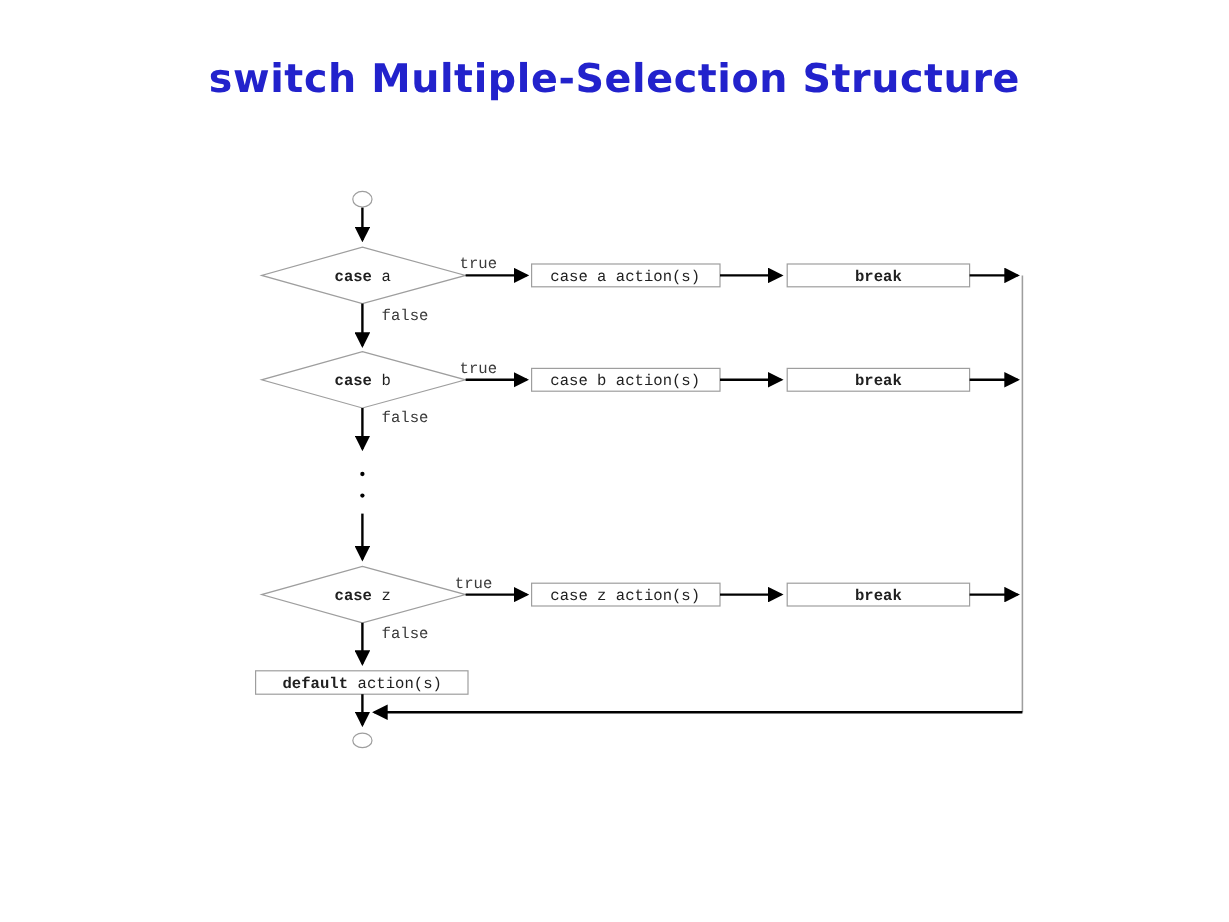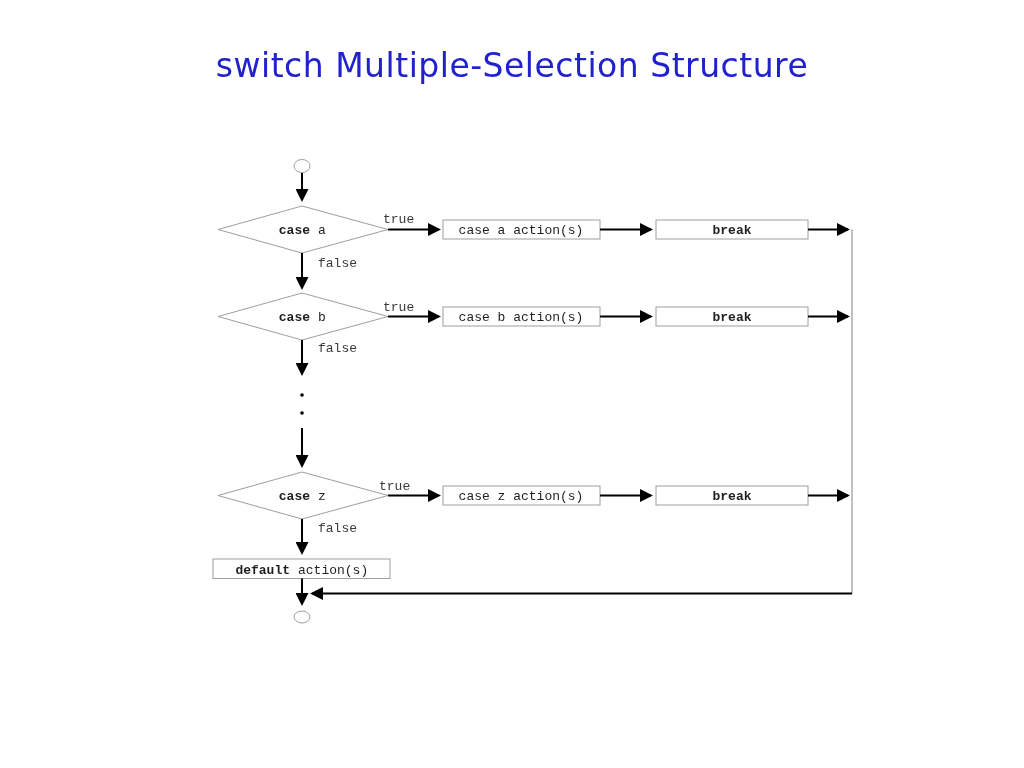--- a/index.html
+++ b/index.html
@@ -1,20 +1,20 @@
 <!DOCTYPE html>
 <html><head>
 <meta charset="utf-8">
 <style>
   html,body{margin:0;padding:0;background:#ffffff;width:1024px;height:768px;overflow:hidden;}
   .slide{position:relative;width:1024px;height:768px;background:#ffffff;font-family:"Liberation Sans",sans-serif;}
   .slide-title{
     position:absolute;left:0;top:46px;width:1024px;text-align:center;
     font-family:"DejaVu Sans","Liberation Sans",sans-serif;
-    font-weight:400;font-size:33px;letter-spacing:0.5px;color:#2222cc;
+    font-weight:700;font-size:33px;letter-spacing:0.5px;color:#2222cc;
   }
   svg{position:absolute;left:0;top:0;}
   text{font-family:"Liberation Mono","DejaVu Sans Mono",monospace;font-size:13px;fill:#1f1f1f;}
   .lbl{fill:#3a3a3a;}
   .bold{font-weight:700;}
   .shape{fill:#ffffff;stroke:#9e9e9e;stroke-width:1;}
   .flow{stroke:#000000;stroke-width:2;fill:none;}
   .rail{stroke:#9e9e9e;stroke-width:1.3;fill:none;}
   .dot{fill:#000000;}
 </style>

